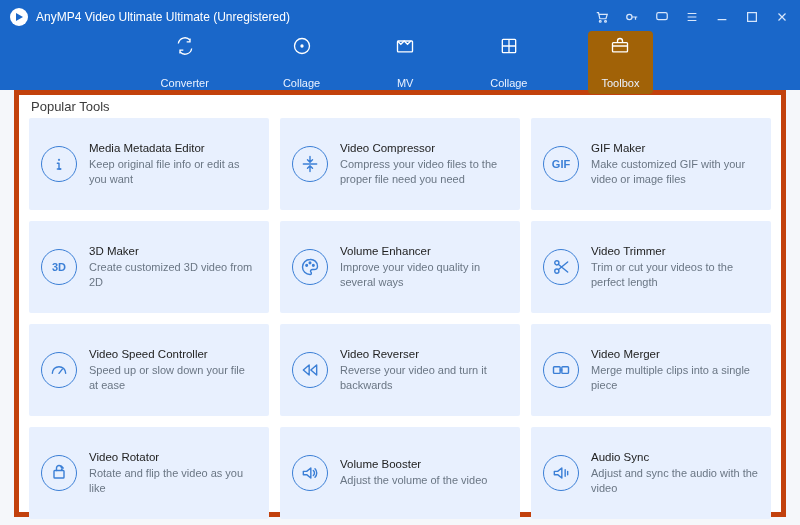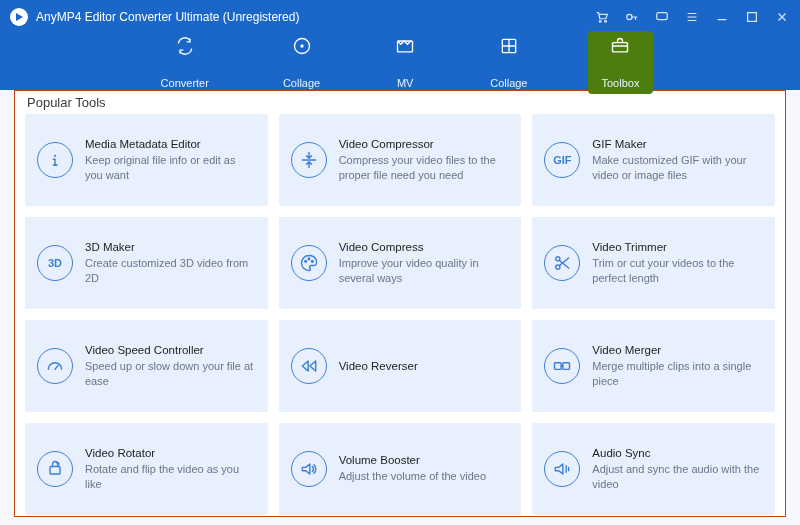--- a/index.html
+++ b/index.html
@@ -45,28 +45,28 @@
     display: flex;
     flex-direction: column;
     align-items: center;
     gap: 21px;
     color: #eaf2ff;
     font-size: 11px;
     cursor: pointer;
     padding: 5px 14px;
     border-radius: 4px;
   }
-  .nav-item.active { background: #4d7c0f; }
+  .nav-item.active { background: #a16207; }
   .nav-item .nicon { height: 20px; display:flex; align-items:center; justify-content:center;}
   .nav-item .nicon svg{width:22px;height:20px;stroke:#fff;fill:none;stroke-width:1.6;}
   .body-area {
     padding: 0 14px 14px 14px;
   }
   .tools-frame {
-    border: 1px solid #c2410c;
+    border: 5px solid #c2410c;
     height: 427px;
     background: #fff;
     padding: 4px 10px 10px 10px;
   }
   .section-title {
     font-size: 13px;
     color: #3b3b3b;
     padding: 0 0 4px 2px;
   }
   .grid {
@@ -100,21 +100,21 @@
 </style>
 </head>
 <body>
 
 <div class="titlebar">
   <div class="logo">
     <svg viewBox="0 0 10 10">
         <path d="M2 1 L9 5 L2 9 Z" fill="#1a67c9"></path>
       </svg>
   </div>
-  <div class="app-title">AnyMP4 Editor Converter Ultimate (Unregistered)</div>
+  <div class="app-title">AnyMP4 Video Ultimate Ultimate (Unregistered)</div>
   <div class="spacer"></div>
   <div class="win-icons">
     <div class="wi">
       <svg viewBox="0 0 16 16">
           <path d="M2 3h2l1.5 7h7l1.5-5H5"></path>
           <circle cx="6" cy="13" r="1"></circle>
           <circle cx="12" cy="13" r="1"></circle>
         </svg>
     </div>
     <div class="wi">
@@ -247,21 +247,21 @@
       <div class="tool">
         <div class="ticon">
             <svg viewBox="0 0 24 24">
               <path d="M12 3a9 9 0 1 0 0 18c2 0 2-2 1-3s0-3 2-3h2a4 4 0 0 0 4-4 8 8 0 0 0-9-8z"></path>
               <circle cx="8" cy="10" r="1" fill="#3b7fd6"></circle>
               <circle cx="12" cy="7" r="1" fill="#3b7fd6"></circle>
               <circle cx="16" cy="10" r="1" fill="#3b7fd6"></circle>
             </svg>
           </div>
         <div class="txt">
-          <div class="ttl">Video Compress</div>
+          <div class="ttl">Volume Enhancer</div>
           <div class="dsc">Improve your video quality in several ways</div>
         </div>
       </div>
       <div class="tool">
         <div class="ticon">
             <svg viewBox="0 0 24 24">
               <circle cx="7" cy="7" r="2.5"></circle>
               <circle cx="7" cy="17" r="2.5"></circle>
               <path d="M9 9l11 9M9 15l11-9"></path>
             </svg>
@@ -285,20 +285,21 @@
         </div>
       </div>
       <div class="tool">
         <div class="ticon">
             <svg viewBox="0 0 24 24">
               <path d="M11 6l-7 6 7 6zM20 6l-7 6 7 6z"></path>
             </svg>
           </div>
         <div class="txt">
           <div class="ttl">Video Reverser</div>
+          <div class="dsc">Reverse your video and turn it backwards</div>
         </div>
       </div>
       <div class="tool">
         <div class="ticon">
             <svg viewBox="0 0 24 24">
               <rect x="3" y="8" width="8" height="8" rx="1"></rect>
               <rect x="13" y="8" width="8" height="8" rx="1"></rect>
               <path d="M11 12h2"></path>
             </svg>
           </div>

